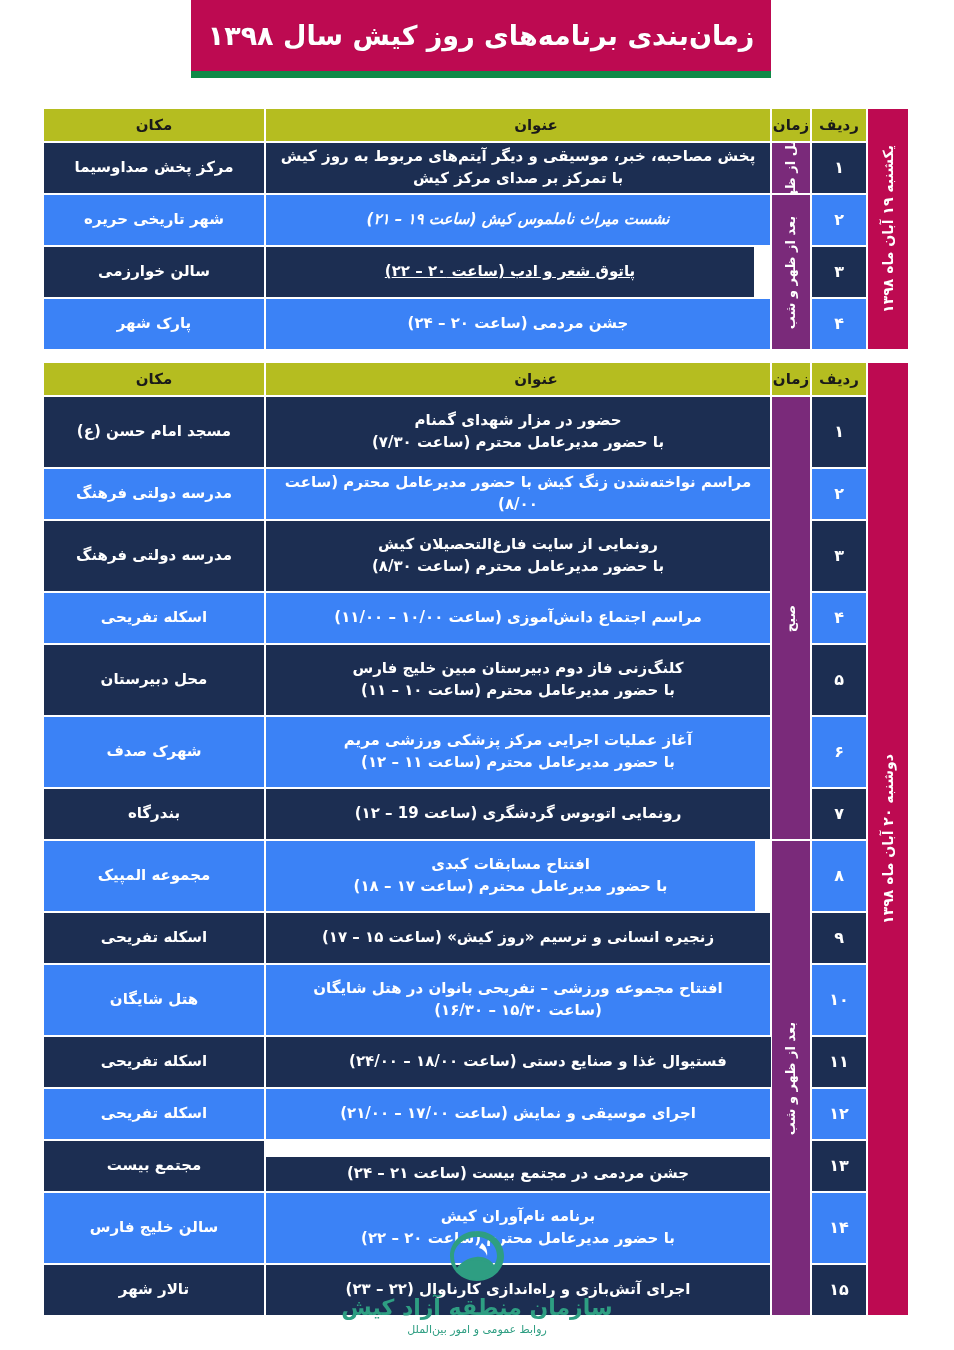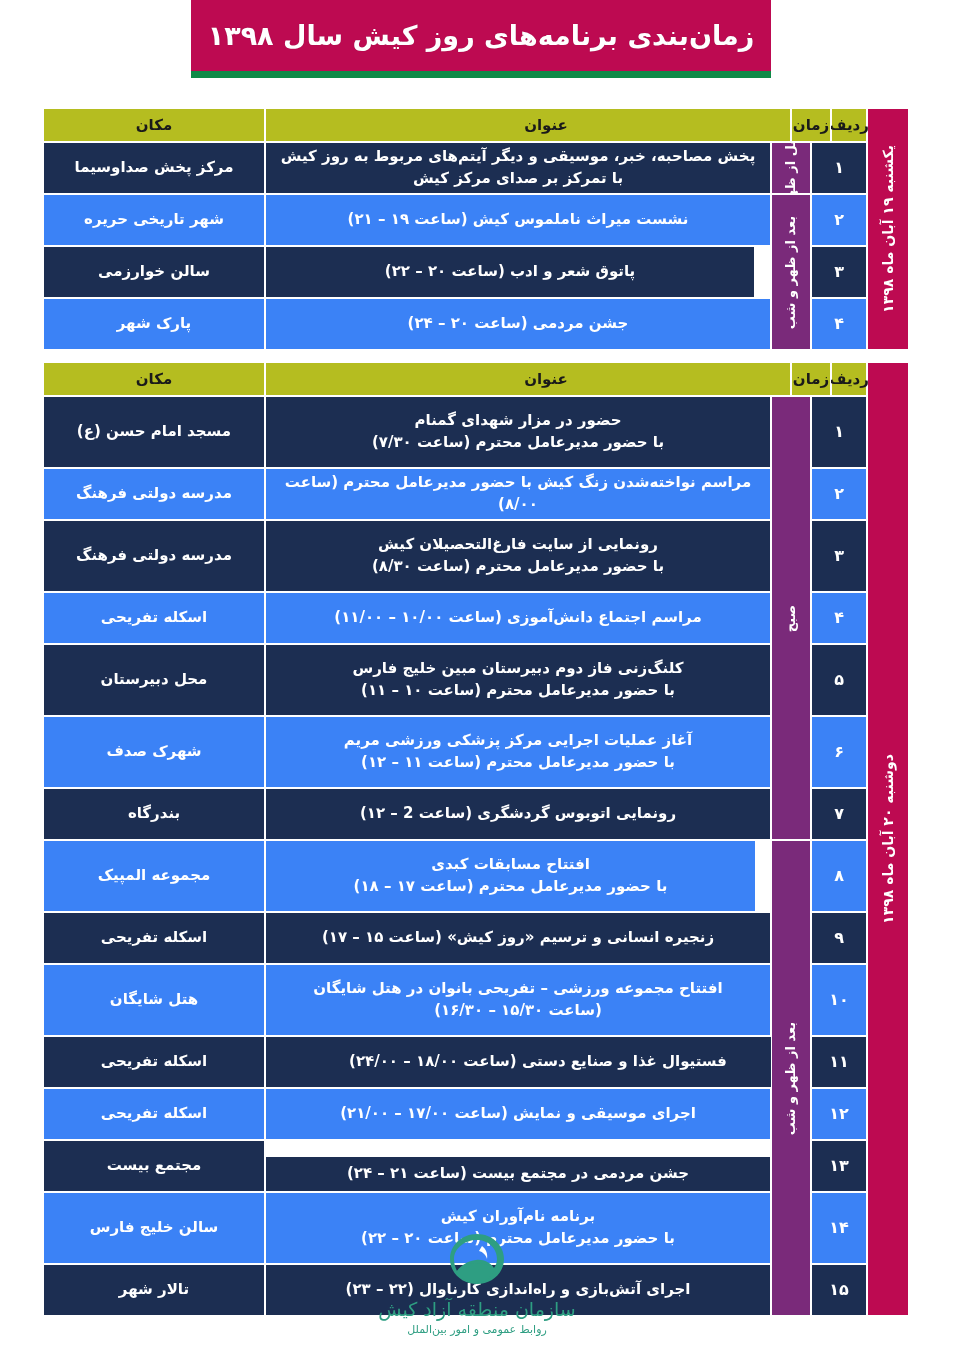--- a/index.html
+++ b/index.html
@@ -155,41 +155,41 @@
     text-align: center;
   }
   .c-num   { width: 56px; flex-shrink: 0; font-size: 16px; }
   .c-title { flex: 1; }
   .c-place { width: 222px; flex-shrink: 0; }
 
   .row-dark  .cell { background: #1c2e52; }
   .row-green .cell { background: #3b82f6; }
 
   
-  .hdr-num   { width: 36px; }
+  .hdr-num   { width: 56px; }
   .hdr-time  { width: 40px; }
   .hdr-title { flex: 1; padding-left: 36px; }
   .hdr-place { width: 222px; }
 
   
   .footer-logo {
     position: absolute;
     bottom: 14px;
     left: 0;
     width: 100%;
     display: flex;
     flex-direction: column;
     align-items: center;
     justify-content: center;
   }
   .logo-mark { margin-bottom: 2px; }
   .logo-org {
     color: #2e9e82;
-    font-size: 19px;
-    font-weight: normal;
+    font-size: 22px;
+    font-weight: bold;
     letter-spacing: 1px;
     margin-top: 2px;
   }
   .logo-sub {
     color: #2e9e82;
     font-size: 11px;
     margin-top: 3px;
     letter-spacing: 0.5px;
   }
 </style>
@@ -214,26 +214,26 @@
       </div>
       <div class="body-area">
         <div class="rows-col">
           <div class="data-row row-dark" style="height: 52px;">
             <div class="cell c-num">۱</div>
             <div class="cell c-title" style="margin-right: 40px;">پخش مصاحبه، خبر، موسیقی و دیگر آیتم‌های مربوط به روز کیش با تمرکز بر صدای مرکز کیش</div>
             <div class="cell c-place">مرکز پخش صداوسیما</div>
           </div>
           <div class="data-row row-green" style="height: 52px;">
             <div class="cell c-num">۲</div>
-            <div class="cell c-title" style="margin-right: 40px;">نشست میراث ناملموس کیش (ساعت ۱۹ – ۲۱)</div>
+            <div class="cell c-title" style="margin-right: 40px; font-style: italic;">نشست میراث ناملموس کیش (ساعت ۱۹ – ۲۱)</div>
             <div class="cell c-place">شهر تاریخی حریره</div>
           </div>
           <div class="data-row row-dark" style="height: 52px;">
             <div class="cell c-num">۳</div>
-            <div class="cell c-title" style="margin-right: 56px;">پاتوق شعر و ادب (ساعت ۲۰ – ۲۲)</div>
+            <div class="cell c-title" style="margin-right: 56px; text-decoration: underline;">پاتوق شعر و ادب (ساعت ۲۰ – ۲۲)</div>
             <div class="cell c-place">سالن خوارزمی</div>
           </div>
           <div class="data-row row-green" style="height: 52px;">
             <div class="cell c-num">۴</div>
             <div class="cell c-title" style="margin-right: 40px;">جشن مردمی (ساعت ۲۰ – ۲۴)</div>
             <div class="cell c-place">پارک شهر</div>
           </div>
         </div>
       </div>
     </div>
@@ -285,21 +285,21 @@
             <div class="cell c-title" style="margin-right: 40px;">کلنگ‌زنی فاز دوم دبیرستان مبین خلیج فارس<br>با حضور مدیرعامل محترم (ساعت ۱۰ – ۱۱)</div>
             <div class="cell c-place">محل دبیرستان</div>
           </div>
           <div class="data-row row-green" style="height: 72px;">
             <div class="cell c-num">۶</div>
             <div class="cell c-title" style="margin-right: 40px;">آغاز عملیات اجرایی مرکز پزشکی ورزشی مریم<br>با حضور مدیرعامل محترم (ساعت ۱۱ – ۱۲)</div>
             <div class="cell c-place">شهرک صدف</div>
           </div>
           <div class="data-row row-dark" style="height: 52px;">
             <div class="cell c-num">۷</div>
-            <div class="cell c-title" style="margin-right: 40px;">رونمایی اتوبوس گردشگری (ساعت 2 – ۱۲)</div>
+            <div class="cell c-title" style="margin-right: 40px;">رونمایی اتوبوس گردشگری (ساعت 19 – ۱۲)</div>
             <div class="cell c-place">بندرگاه</div>
           </div>
           <div class="data-row row-green" style="height: 72px;">
             <div class="cell c-num">۸</div>
             <div class="cell c-title" style="margin-right: 55px;">افتتاح مسابقات کبدی<br>با حضور مدیرعامل محترم (ساعت ۱۷ – ۱۸)</div>
             <div class="cell c-place">مجموعه المپیک</div>
           </div>
           <div class="data-row row-dark" style="height: 52px;">
             <div class="cell c-num">۹</div>
             <div class="cell c-title" style="margin-right: 40px;">زنجیره انسانی و ترسیم «روز کیش» (ساعت ۱۵ – ۱۷)</div>

